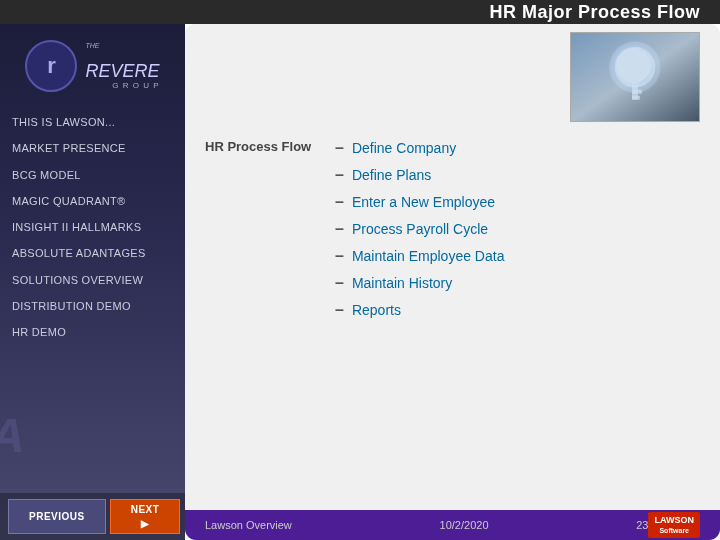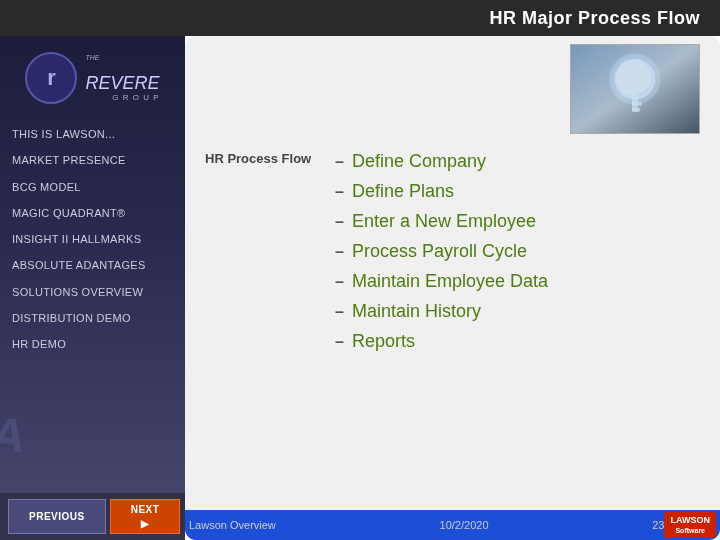--- a/index.html
+++ b/index.html
@@ -8,21 +8,21 @@
       height: 540px;
       overflow: hidden;
       font-family: Arial, sans-serif;
       display: flex;
       flex-direction: column;
     }
 
     
     .top-bar {
       background: #2a2a2a;
-      height: 36px;
+      height: 24px;
       display: flex;
       align-items: center;
       justify-content: flex-end;
       padding-right: 20px;
     }
     .top-bar-title {
       color: #ffffff;
       font-size: 18px;
       font-weight: bold;
       letter-spacing: 0.5px;
@@ -234,31 +234,31 @@
     }
 
     .hr-process-dash {
       color: #555;
       font-size: 16px;
       font-weight: bold;
       flex-shrink: 0;
     }
 
     .hr-process-text {
-      font-size: 18px;
-      color: #4d7c0f;
+      font-size: 14px;
+      color: #0369a1;
     }
 
     
     .footer-bar {
-      background: #1d4ed8;
+      background: #4c1d95;
       height: 30px;
       display: flex;
       align-items: center;
-      padding: 0 4px;
+      padding: 0 20px;
       justify-content: space-between;
     }
 
     .footer-left {
       color: #cccccc;
       font-size: 11px;
     }
 
     .footer-center {
       color: #cccccc;

